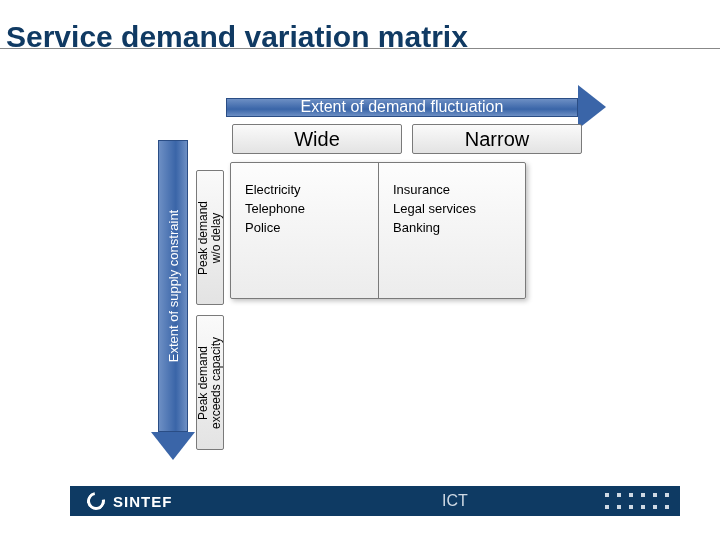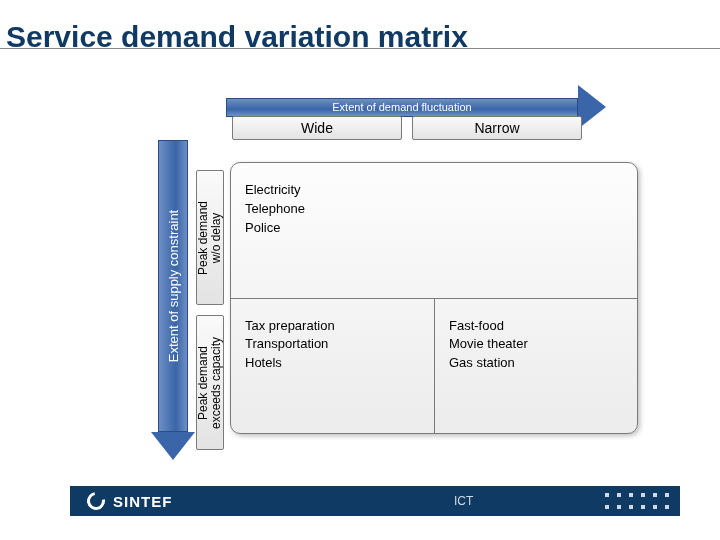--- a/index.html
+++ b/index.html
@@ -28,21 +28,21 @@
     position: absolute;
     top: 92px; left: 226px;
     width: 380px; height: 30px;
     display: flex; align-items: center;
   }
   .arrow-h .shaft {
     flex: 1; height: 19px;
     background: linear-gradient(to bottom, #6d8fc4 0%, #3a65a8 60%, #6d8fc4 100%);
     border: 1px solid #2a4d85;
     display: flex; align-items: center; justify-content: center;
-    color: #fff; font-size: 11px;
+    color: #fff; font-size: 16px;
   }
   .arrow-h .head {
     width: 0; height: 0;
     border-top: 22px solid transparent;
     border-bottom: 22px solid transparent;
     border-left: 28px solid #3a65a8;
   }
 
   .arrow-v {
     position: absolute;
@@ -88,39 +88,39 @@
     transform: translate(-50%, -50%) rotate(-90deg);
     white-space: nowrap;
     font-size: 12px;
     text-align: center;
     line-height: 1.1;
   }
 
   
   .colhdr {
     position: absolute;
-    top: 116px; height: 24px;
+    top: 124px; height: 30px;
     background: linear-gradient(to bottom, #fafafa, #e3e3e3);
     border: 1px solid #7a7a7a;
     border-radius: 2px;
     display: flex; align-items: center; justify-content: center;
-    font-size: 14px;
+    font-size: 20px;
     color: #000;
   }
   .colhdr.left  { left: 232px; width: 170px; }
   .colhdr.right { left: 412px; width: 170px; text-align: center; }
 
   
   .matrix {
     position: absolute;
     top: 162px; left: 230px;
-    width: 408px;
+    width: 296px;
     background: linear-gradient(to bottom, #fdfdfd, #ececec);
     border: 1px solid #7a7a7a;
-    border-radius: 10px;
+    border-radius: 2px;
     box-shadow: 2px 2px 5px rgba(0,0,0,0.25);
   }
   .mrow { display: flex; }
   .mcell {
     width: 50%;
     padding: 18px 14px 60px 14px;
     font-size: 13px;
     line-height: 1.45;
     color: #000;
   }
@@ -141,22 +141,22 @@
     width: 18px; height: 18px;
     border: 3px solid #fff;
     border-radius: 50%;
     border-top-color: transparent;
     transform: rotate(35deg);
     margin-right: 8px;
   }
   .brand { font-weight: bold; font-size: 15px; letter-spacing: 1px; }
   .ict {
     position: absolute;
-    left: 384px;
-    font-size: 12px;
+    left: 372px;
+    font-size: 16px;
     color: #cfd9e4;
   }
   .dots {
     position: absolute;
     right: 8px; top: 4px;
     display: grid;
     grid-template-columns: repeat(6, 10px);
     grid-auto-rows: 10px;
     gap: 2px;
   }
@@ -191,24 +191,21 @@
 <div class="rowlab top">
   <span>Peak demand<br>w/o delay</span>
 </div>
 <div class="rowlab bot">
   <span>Peak demand<br>exceeds capacity</span>
 </div>
 
 <div class="matrix">
   <div class="mrow">
     <div class="mcell">Electricity<br>Telephone<br>Police</div>
-  </div>
-  <div class="mrow">
-    <div class="mcell">Tax preparation<br>Transportation<br>Hotels</div>
-    <div class="mcell">Fast-food<br>Movie theater<br>Gas station</div>
+    <div class="mcell">Insurance<br>Legal services<br>Banking</div>
   </div>
 </div>
 
 <div class="footer">
   <div class="logo-ring"></div>
   <div class="brand">SINTEF</div>
   <div class="ict">ICT</div>
   <div class="dots">
     <i></i>
       <i></i>

